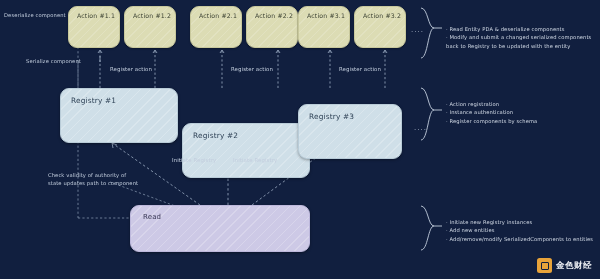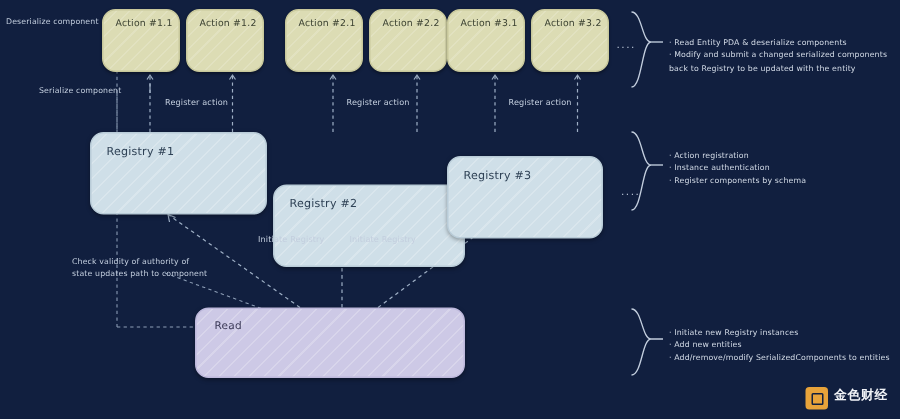--- a/index.html
+++ b/index.html
@@ -96,21 +96,21 @@
     position:absolute;
     font-size:7px;
     color:#b9c4d6;
     letter-spacing:1px;
   }
 
   
   .wm{
     position:absolute;
     right:8px;bottom:6px;
-    display:flex;align-items:flex-start;gap:4px;
+    display:flex;align-items:center;gap:4px;
   }
   .wm .mark{
     width:15px;height:15px;border-radius:2.5px;
     background:#e8a33a;
     position:relative;
   }
   .wm .mark::after{
     content:"";position:absolute;
     left:3.5px;top:3.5px;width:8px;height:8px;
     border:1.6px solid #111f3f;border-radius:1px;

